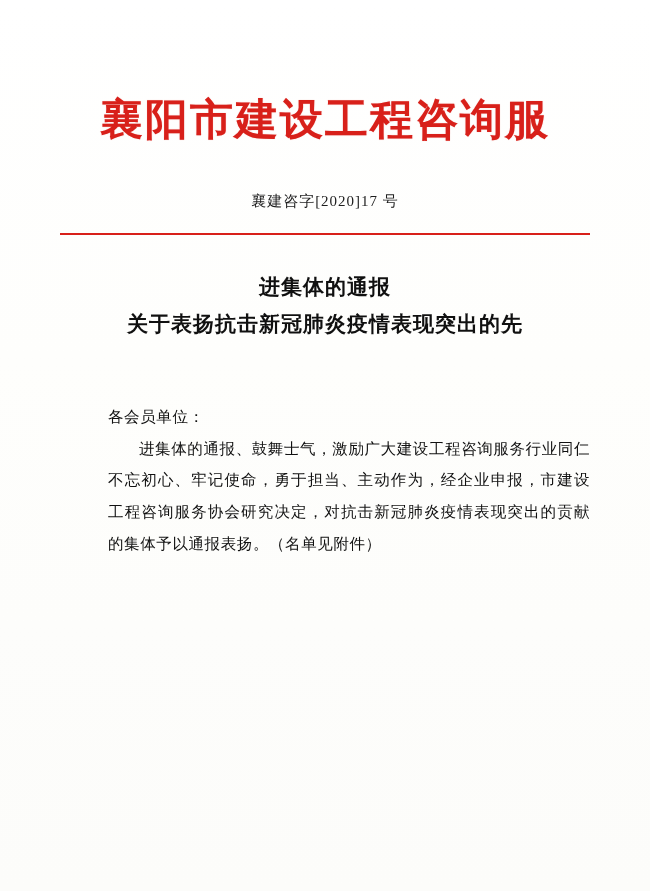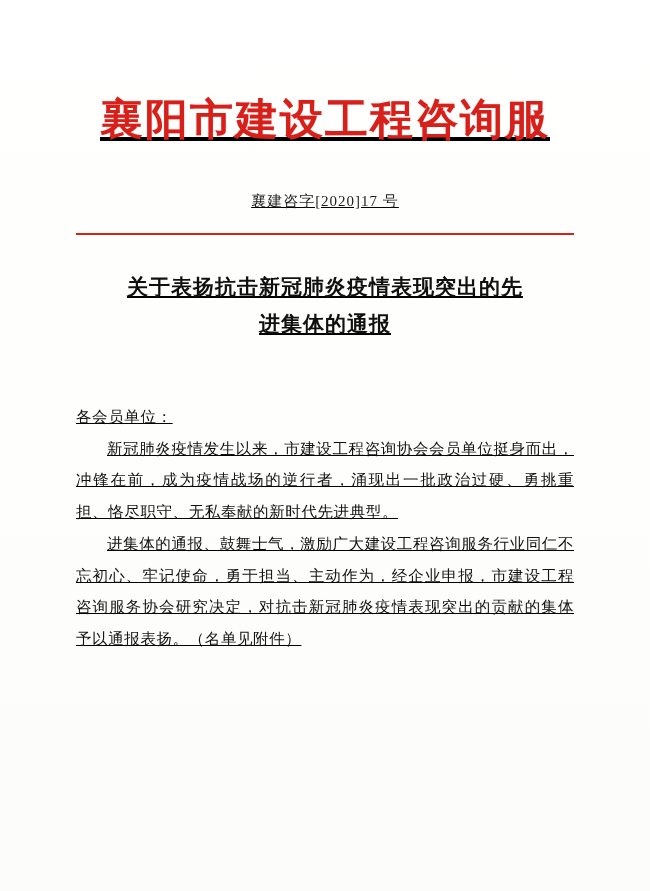--- a/index.html
+++ b/index.html
@@ -22,23 +22,22 @@
   }
   
   .paper-tint {
     position: absolute;
     inset: 0;
     background: linear-gradient(180deg, #ffffff 0%, #fefefc 40%, #fcfcfa 100%);
     pointer-events: none;
   }
   .content {
     position: relative;
-    padding: 0 76px;
+    padding: 0 60px;
     box-sizing: border-box;
-    text-decoration: underline;
   }
   .masthead {
     text-align: center;
     color: #d8201a;
     font-family: "DejaVu Serif", "Liberation Serif", serif;
     font-weight: bold;
     font-size: 43px;
     line-height: 1.45;
     letter-spacing: 2px;
     padding-top: 88px;
@@ -72,20 +71,21 @@
     font-family: "DejaVu Serif", "Liberation Serif", serif;
   }
   .body-text {
     margin-top: 58px;
     font-size: 15.5px;
     line-height: 2.05;
     color: #111111;
     letter-spacing: 0.6px;
     text-align: justify;
     font-family: "Liberation Serif", serif;
+    margin-left: 48px;
   }
   .body-text p {
     margin: 0;
   }
   .body-text p.indent {
     text-indent: 2em;
   }
   .salutation {
     text-indent: 0;
   }
@@ -100,24 +100,23 @@
 
     <div class="masthead">
       <span>襄阳市建设工程咨询服</span>
     </div>
 
     <div class="doc-number">襄建咨字[2020]17 号</div>
 
     <div class="red-rule"></div>
 
     <div class="doc-title">
+      <div>进集体的通报</div>
       <div>关于表扬抗击新冠肺炎疫情表现突出的先</div>
-      <div>进集体的通报</div>
     </div>
 
     <div class="body-text">
       <p class="salutation">各会员单位：</p>
-      <p class="indent">新冠肺炎疫情发生以来，市建设工程咨询协会会员单位挺身而出，冲锋在前，成为疫情战场的逆行者，涌现出一批政治过硬、勇挑重担、恪尽职守、无私奉献的新时代先进典型。</p>
       <p class="indent">进集体的通报、鼓舞士气，激励广大建设工程咨询服务行业同仁不忘初心、牢记使命，勇于担当、主动作为，经企业申报，市建设工程咨询服务协会研究决定，对抗击新冠肺炎疫情表现突出的贡献的集体予以通报表扬。（名单见附件）</p>
     </div>
 
   </div>
 </div>
 
 </body></html>

